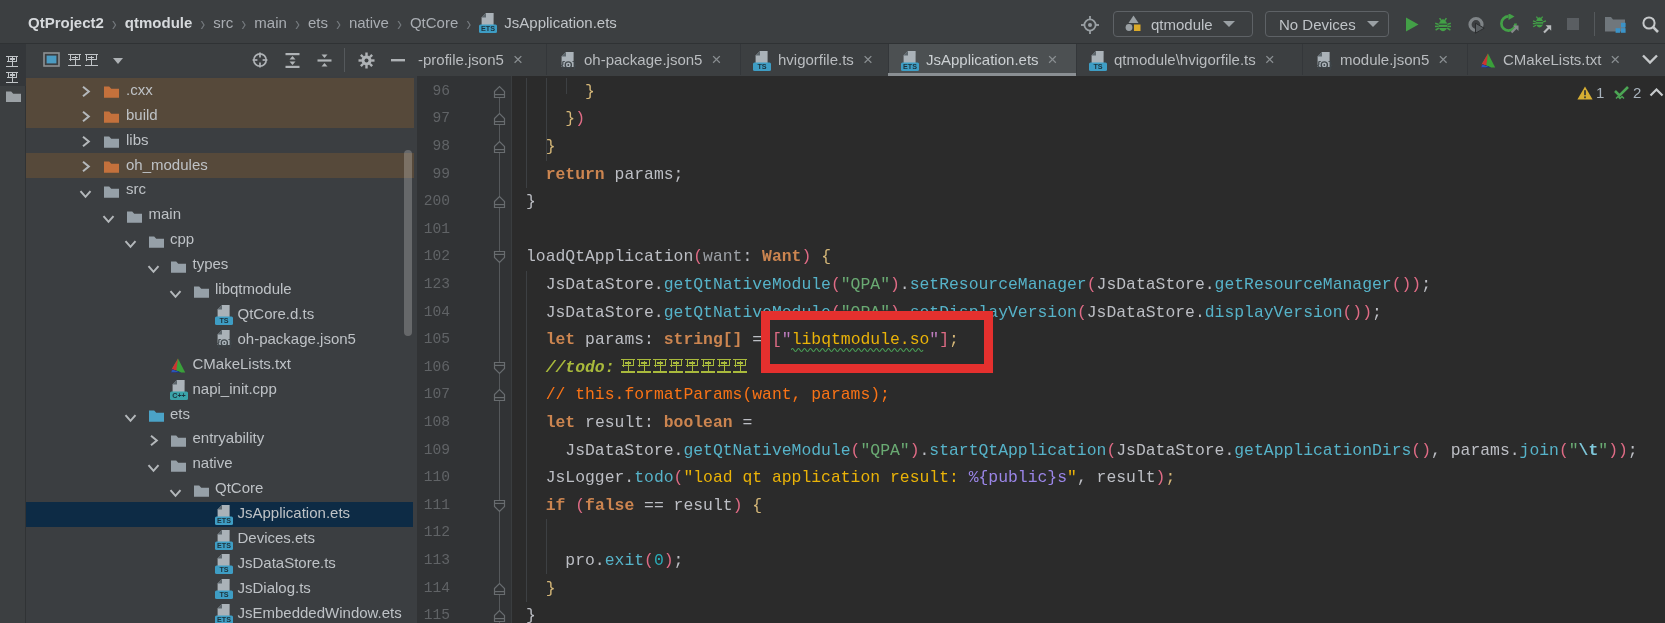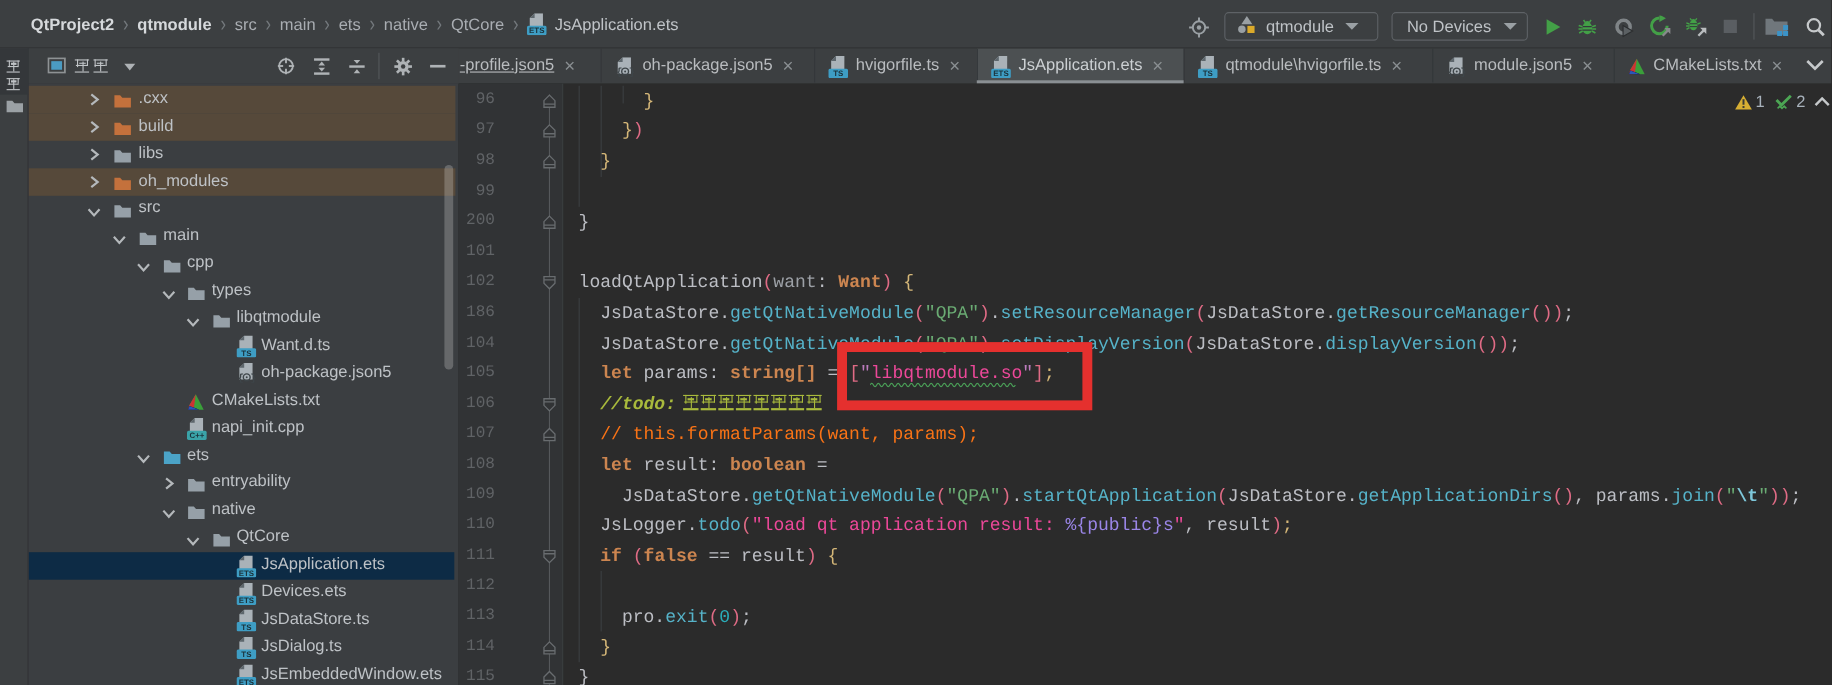--- a/index.html
+++ b/index.html
@@ -39,21 +39,21 @@
 .m{color:#56b3c9}
 .s{color:#6aab73}
 .c{color:#f97316}
 .t{color:#a9ba3c;font-style:italic;font-weight:bold}
 .p{color:#df6b85}
 .y{color:#d5b778}
 .g{color:#9ca0a6}
 .v{color:#9b86e8}
 .n{color:#2aacb8}
 .e{color:#7ec7da;font-weight:bold}
-.u{color:#ec4899}
+.u{color:#eab308}
 .q{color:#bd7cbe}
 
 .cjk{display:inline-block;position:relative;vertical-align:-2px}
 .cjk i{position:absolute;background:currentColor;display:block}
 </style></head><body>
 <div id="app">
 <div class="abs" id="topbar"></div>
 <div class="abs" id="row2"></div>
 <div class="abs" id="strip"></div>
 <div class="abs" id="treehead"></div>
@@ -217,21 +217,21 @@
           </g>
         </g>
         <circle cx="8.5" cy="8.5" r="2" fill="#3c3f41"></circle>
       </svg></div>
 <div class="abs" style="left:390px;top:52px"><svg width="16" height="16" viewBox="0 0 16 16" style="">
         <rect x="1" y="7" width="14" height="2.4" fill="#afb3b6"></rect>
       </svg></div>
 <div class="abs" style="left:417px;top:44px;width:1248px;height:32px;overflow:hidden">
 <div class="tab first" style="left:0px;width:129px">
         <span style="position:relative;top:0;display:flex;align-items:center">
-          <span class="lbl" style="margin-left:1px;text-decoration:underline;">-profile.json5</span>
+          <span class="lbl" style="margin-left:1px;">-profile.json5</span>
           <span class="x">×</span>
         </span>
       </div>
 <div class="tab" style="left:129px;width:194px">
         <span style="position:relative;top:0;display:flex;align-items:center">
           <span style="margin-left:12px;position:relative;top:1px;line-height:0"><svg width="18" height="18" viewBox="0 0 18 18" style="">
               <path d="M7,0 h7.6 v15 H2.6 V4.4 z" fill="#aab2b8"></path>
               <path d="M7,0 v4.4 H2.6 z" fill="#5d666c"></path>
               <text x="1.2" y="16.2" font-family="Liberation Mono" font-size="9.5" fill="#3e4549" font-weight="bold">{</text>
               <circle cx="9.3" cy="13" r="3.1" fill="none" stroke="#3e4549" stroke-width="1.3"></circle>
@@ -394,21 +394,21 @@
           </svg></span>
         <span class="ic" style="left:189px;top:2.5px">libqtmodule</span>
       </div>
 <div class="trow " style="top:302.4px">
         <span class="ic" style="left:189px;top:3px;line-height:0"><svg width="18" height="20" viewBox="0 0 18 20" style="">
             <path d="M7,0 h7.6 v13 H2.6 V4.4 z" fill="#aab2b8"></path>
             <path d="M7,0 v4.4 H2.6 z" fill="#5d666c"></path>
             <rect x="0" y="11.5" width="18" height="8.5" rx="1.5" fill="#3e9dc4"></rect>
             <text x="9" y="18.3" font-family="Liberation Sans" font-size="7.2" font-weight="bold" fill="#1c333c" text-anchor="middle">TS</text>
           </svg></span>
-        <span class="ic" style="left:211.5px;top:2.5px">Want.d.ts</span>
+        <span class="ic" style="left:211.5px;top:2.5px">QtCore.d.ts</span>
       </div>
 <div class="trow " style="top:327.3px">
         <span class="ic" style="left:189px;top:3px;line-height:0"><svg width="18" height="18" viewBox="0 0 18 18" style="">
             <path d="M7,0 h7.6 v15 H2.6 V4.4 z" fill="#aab2b8"></path>
             <path d="M7,0 v4.4 H2.6 z" fill="#5d666c"></path>
             <text x="1.2" y="16.2" font-family="Liberation Mono" font-size="9.5" fill="#3e4549" font-weight="bold">{</text>
             <circle cx="9.3" cy="13" r="3.1" fill="none" stroke="#3e4549" stroke-width="1.3"></circle>
             <circle cx="9.3" cy="13" r="0.9" fill="#3e4549"></circle>
             <text x="12.6" y="16.2" font-family="Liberation Mono" font-size="9.5" fill="#3e4549" font-weight="bold">}</text>
           </svg></span>
@@ -516,21 +516,21 @@
       </div>
 <div class="abs" style="left:378px;top:150px;width:8px;height:186px;background:rgba(255,255,255,0.22);border-radius:4px"></div>
 </div>
 <div class="ln" style="top:77.8px">96</div>
 <div class="ln" style="top:105.4px">97</div>
 <div class="ln" style="top:133.0px">98</div>
 <div class="ln" style="top:160.6px">99</div>
 <div class="ln" style="top:188.2px">200</div>
 <div class="ln" style="top:215.8px">101</div>
 <div class="ln" style="top:243.4px">102</div>
-<div class="ln" style="top:271.0px">186</div>
+<div class="ln" style="top:271.0px">123</div>
 <div class="ln" style="top:298.6px">104</div>
 <div class="ln" style="top:326.2px">105</div>
 <div class="ln" style="top:353.8px">106</div>
 <div class="ln" style="top:381.4px">107</div>
 <div class="ln" style="top:409.0px">108</div>
 <div class="ln" style="top:436.6px">109</div>
 <div class="ln" style="top:464.2px">110</div>
 <div class="ln" style="top:491.8px">111</div>
 <div class="ln" style="top:519.4px">112</div>
 <div class="ln" style="top:547.0px">113</div>
@@ -579,20 +579,21 @@
         <line x1="1.5" y1="4.4" x2="11.5" y2="4.4" stroke="#686c6f" stroke-width="1.2"></line>
       </svg></div>
 <div class="abs" style="left:526px;top:78px;width:1px;height:110px;background:#3d4043"></div>
 <div class="abs" style="left:546px;top:78px;width:1px;height:83px;background:#3d4043"></div>
 <div class="abs" style="left:566px;top:78px;width:1px;height:16px;background:#3d4043"></div>
 <div class="abs" style="left:526px;top:271px;width:1px;height:331px;background:#3d4043"></div>
 <div class="abs" style="left:546px;top:519px;width:1px;height:55px;background:#3d4043"></div>
 <div class="cl" style="top:77.8px">      <span class="y">}</span></div>
 <div class="cl" style="top:105.4px">    <span class="y">}</span><span class="p">)</span></div>
 <div class="cl" style="top:133.0px">  <span class="y">}</span></div>
+<div class="cl" style="top:160.6px">  <span class="k">return</span> params;</div>
 <div class="cl" style="top:188.2px">}</div>
 <div class="cl" style="top:243.4px">loadQtApplication<span class="p">(</span><span class="g">want</span>: <span class="k">Want</span><span class="p">)</span> <span class="y">{</span></div>
 <div class="cl" style="top:271.0px">  JsDataStore.<span class="m">getQtNativeModule</span><span class="p">(</span><span class="s">"QPA"</span><span class="p">)</span>.<span class="m">setResourceManager</span><span class="p">(</span>JsDataStore.<span class="m">getResourceManager</span><span class="p">())</span>;</div>
 <div class="cl" style="top:298.6px">  JsDataStore.<span class="m">getQtNativeModule</span><span class="p">(</span><span class="s">"QPA"</span><span class="p">)</span>.<span class="m">setDisplayVersion</span><span class="p">(</span>JsDataStore.<span class="m">displayVersion</span><span class="p">())</span>;</div>
 <div class="cl" style="top:326.2px">  <span class="k">let</span> params: <span class="k">string[]</span> = <span class="p">[</span><span class="q">"</span><span class="u">libqtmodule.so</span><span class="q">"</span><span class="p">]</span><span class="y">;</span></div>
 <div class="cl" style="top:353.8px">  <span class="t">//todo<span style="letter-spacing:6px">:</span><span class="cjk" style="width:14.5px;height:14.5px;margin-right:1.5px;top:-1px"><i style="left:0;top:1.0px;width:14.5px;height:1.2px"></i><i style="left:1.2px;top:7.0px;width:12.2px;height:1.2px"></i><i style="left:0;top:13.1px;width:14.5px;height:1.2px"></i><i style="left:2.0px;top:1.0px;width:1.2px;height:8.0px"></i><i style="left:7.2px;top:2.9px;width:1.2px;height:10.1px"></i><i style="left:12.5px;top:1.0px;width:1.2px;height:6.5px"></i><i style="left:4.3px;top:4.1px;width:6.5px;height:1.2px"></i></span><span class="cjk" style="width:14.5px;height:14.5px;margin-right:1.5px;top:-1px"><i style="left:0;top:1.0px;width:14.5px;height:1.2px"></i><i style="left:1.2px;top:7.0px;width:12.2px;height:1.2px"></i><i style="left:0;top:13.1px;width:14.5px;height:1.2px"></i><i style="left:2.0px;top:1.0px;width:1.2px;height:8.0px"></i><i style="left:7.2px;top:2.9px;width:1.2px;height:10.1px"></i><i style="left:12.5px;top:1.0px;width:1.2px;height:6.5px"></i><i style="left:4.3px;top:4.1px;width:6.5px;height:1.2px"></i></span><span class="cjk" style="width:14.5px;height:14.5px;margin-right:1.5px;top:-1px"><i style="left:0;top:1.0px;width:14.5px;height:1.2px"></i><i style="left:1.2px;top:7.0px;width:12.2px;height:1.2px"></i><i style="left:0;top:13.1px;width:14.5px;height:1.2px"></i><i style="left:2.0px;top:1.0px;width:1.2px;height:8.0px"></i><i style="left:7.2px;top:2.9px;width:1.2px;height:10.1px"></i><i style="left:12.5px;top:1.0px;width:1.2px;height:6.5px"></i><i style="left:4.3px;top:4.1px;width:6.5px;height:1.2px"></i></span><span class="cjk" style="width:14.5px;height:14.5px;margin-right:1.5px;top:-1px"><i style="left:0;top:1.0px;width:14.5px;height:1.2px"></i><i style="left:1.2px;top:7.0px;width:12.2px;height:1.2px"></i><i style="left:0;top:13.1px;width:14.5px;height:1.2px"></i><i style="left:2.0px;top:1.0px;width:1.2px;height:8.0px"></i><i style="left:7.2px;top:2.9px;width:1.2px;height:10.1px"></i><i style="left:12.5px;top:1.0px;width:1.2px;height:6.5px"></i><i style="left:4.3px;top:4.1px;width:6.5px;height:1.2px"></i></span><span class="cjk" style="width:14.5px;height:14.5px;margin-right:1.5px;top:-1px"><i style="left:0;top:1.0px;width:14.5px;height:1.2px"></i><i style="left:1.2px;top:7.0px;width:12.2px;height:1.2px"></i><i style="left:0;top:13.1px;width:14.5px;height:1.2px"></i><i style="left:2.0px;top:1.0px;width:1.2px;height:8.0px"></i><i style="left:7.2px;top:2.9px;width:1.2px;height:10.1px"></i><i style="left:12.5px;top:1.0px;width:1.2px;height:6.5px"></i><i style="left:4.3px;top:4.1px;width:6.5px;height:1.2px"></i></span><span class="cjk" style="width:14.5px;height:14.5px;margin-right:1.5px;top:-1px"><i style="left:0;top:1.0px;width:14.5px;height:1.2px"></i><i style="left:1.2px;top:7.0px;width:12.2px;height:1.2px"></i><i style="left:0;top:13.1px;width:14.5px;height:1.2px"></i><i style="left:2.0px;top:1.0px;width:1.2px;height:8.0px"></i><i style="left:7.2px;top:2.9px;width:1.2px;height:10.1px"></i><i style="left:12.5px;top:1.0px;width:1.2px;height:6.5px"></i><i style="left:4.3px;top:4.1px;width:6.5px;height:1.2px"></i></span><span class="cjk" style="width:14.5px;height:14.5px;margin-right:1.5px;top:-1px"><i style="left:0;top:1.0px;width:14.5px;height:1.2px"></i><i style="left:1.2px;top:7.0px;width:12.2px;height:1.2px"></i><i style="left:0;top:13.1px;width:14.5px;height:1.2px"></i><i style="left:2.0px;top:1.0px;width:1.2px;height:8.0px"></i><i style="left:7.2px;top:2.9px;width:1.2px;height:10.1px"></i><i style="left:12.5px;top:1.0px;width:1.2px;height:6.5px"></i><i style="left:4.3px;top:4.1px;width:6.5px;height:1.2px"></i></span><span class="cjk" style="width:14.5px;height:14.5px;margin-right:1.5px;top:-1px"><i style="left:0;top:1.0px;width:14.5px;height:1.2px"></i><i style="left:1.2px;top:7.0px;width:12.2px;height:1.2px"></i><i style="left:0;top:13.1px;width:14.5px;height:1.2px"></i><i style="left:2.0px;top:1.0px;width:1.2px;height:8.0px"></i><i style="left:7.2px;top:2.9px;width:1.2px;height:10.1px"></i><i style="left:12.5px;top:1.0px;width:1.2px;height:6.5px"></i><i style="left:4.3px;top:4.1px;width:6.5px;height:1.2px"></i></span></span></div>
 <div class="cl" style="top:381.4px">  <span class="c">// this.formatParams(want, params);</span></div>
 <div class="cl" style="top:409.0px">  <span class="k">let</span> result: <span class="k">boolean</span> =</div>
 <div class="cl" style="top:436.6px">    JsDataStore.<span class="m">getQtNativeModule</span><span class="p">(</span><span class="s">"QPA"</span><span class="p">)</span>.<span class="m">startQtApplication</span><span class="p">(</span>JsDataStore.<span class="m">getApplicationDirs</span><span class="p">()</span>, params.<span class="m">join</span><span class="p">(</span><span class="s">"</span><span class="e">\t</span><span class="s">"</span><span class="p">))</span>;</div>
 <div class="cl" style="top:464.2px">  JsLogger.<span class="m">todo</span><span class="p">(</span><span class="u">"load qt application result: </span><span class="v">%{public}s</span><span class="u">"</span>, result<span class="p">)</span><span class="y">;</span></div>

